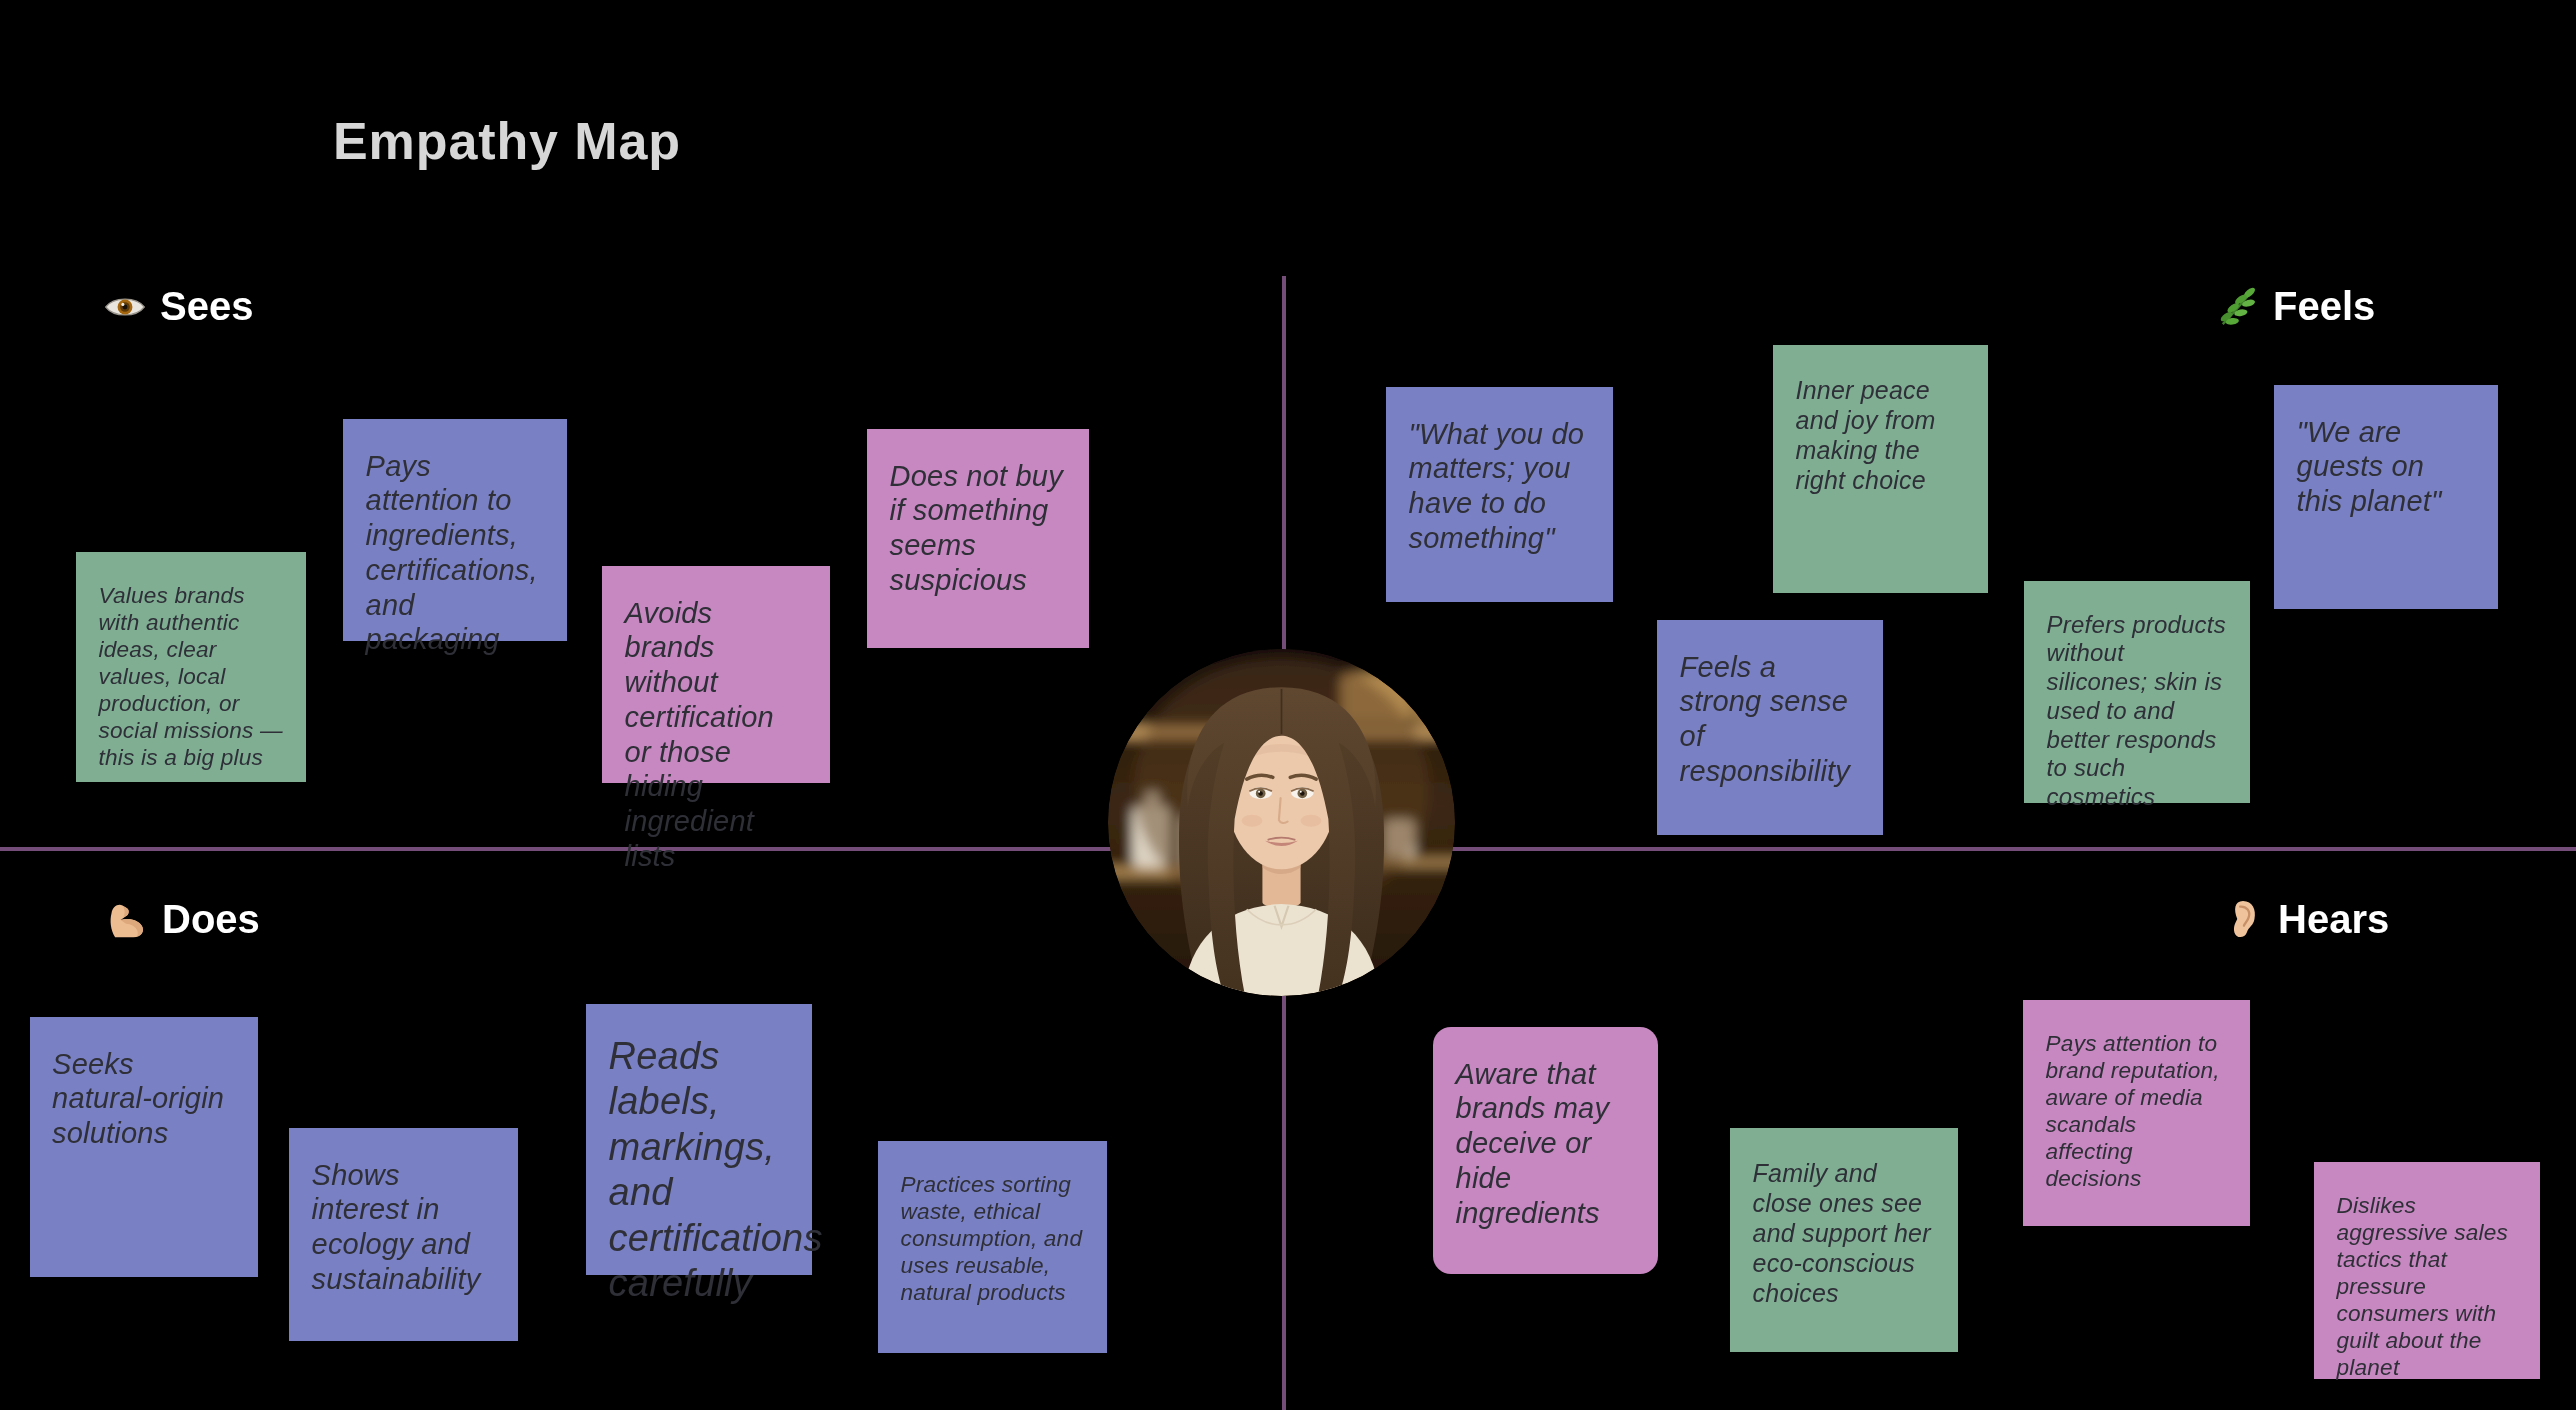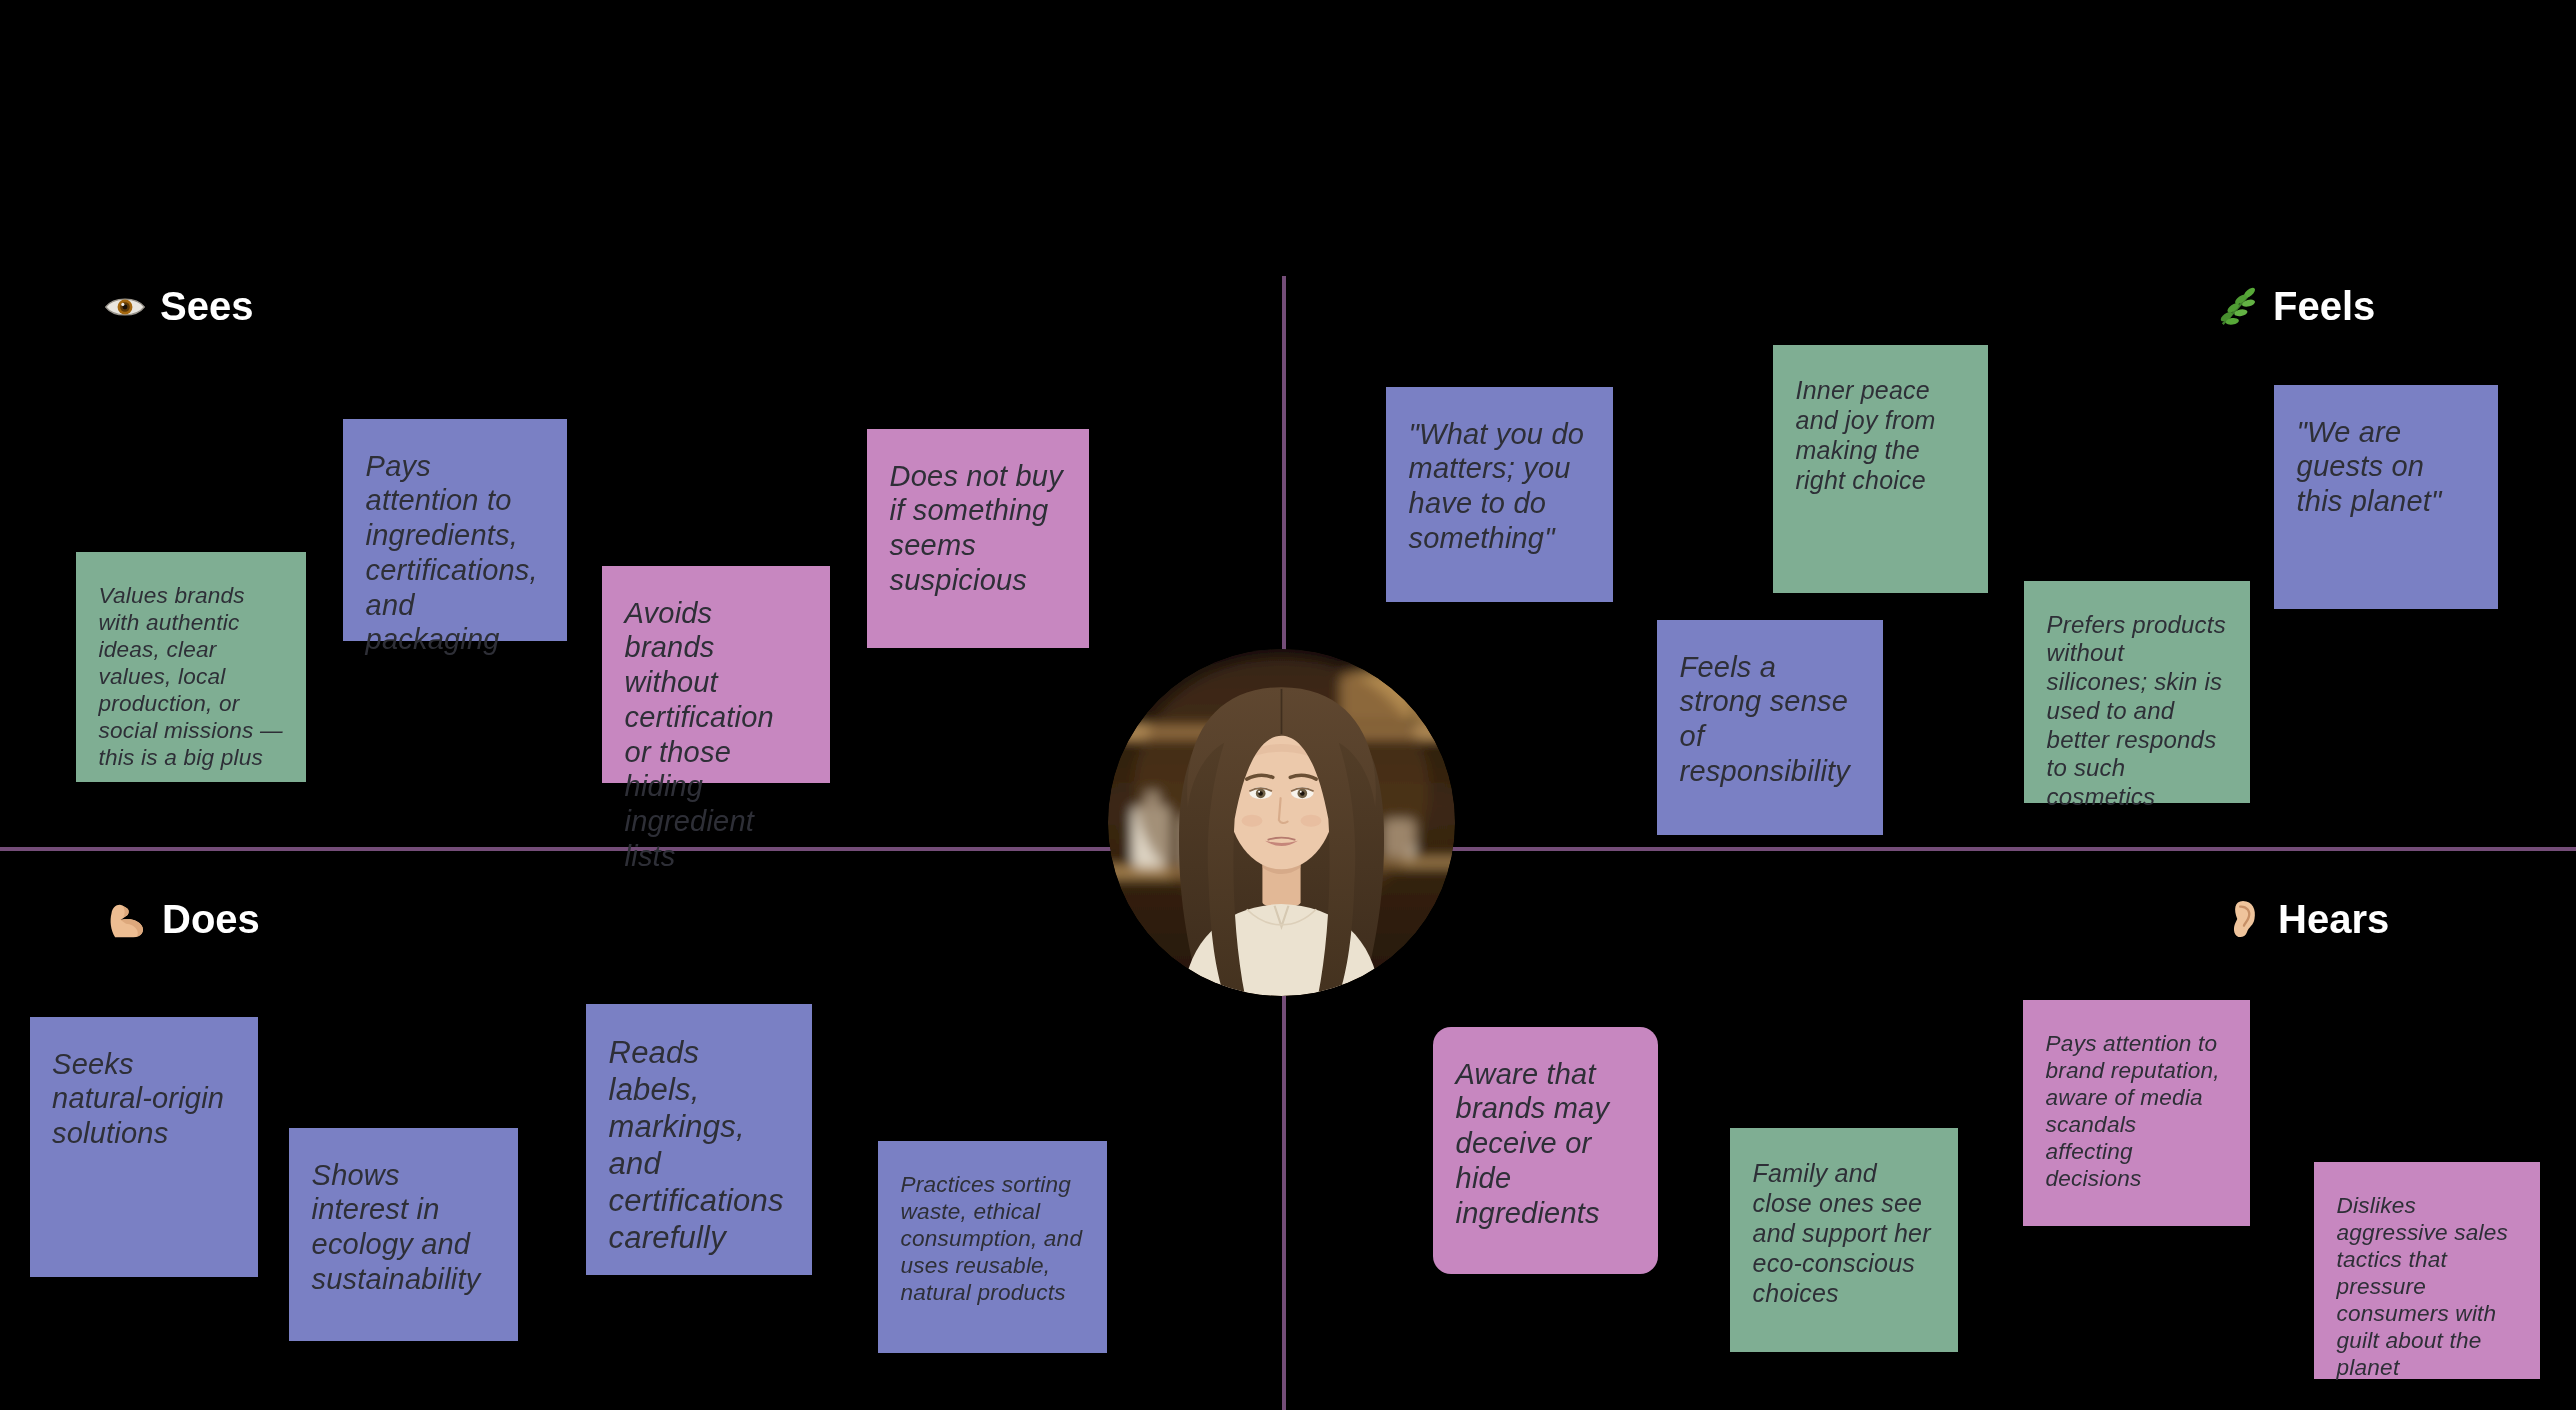--- a/index.html
+++ b/index.html
@@ -40,20 +40,21 @@
     position:absolute;left:1108px;top:649px;width:347px;height:347px;
     border-radius:50%;overflow:hidden;z-index:3;
   }
   .photo svg{display:block;width:347px;height:347px;}
 </style>
 </head>
 <body>
 
 <div id="canvas">
 
+  <div class="board-title">Empathy Map</div>
 
   <div class="divider v"></div>
   <div class="divider h"></div>
 
   <div class="qh qh-sees">
     <span class="qicon">
       <svg viewBox="0 0 48 32">
         <path d="M2,16 C11,4 37,4 46,16 C37,28 11,28 2,16 Z" fill="#e9e6e0" stroke="#9a958d" stroke-width="1.5"></path>
         <circle cx="24" cy="16" r="8.5" fill="#a4670f"></circle>
         <circle cx="24" cy="16" r="5.5" fill="#5e3a07"></circle>
@@ -128,21 +129,21 @@
       </div>
       <div class="note" style="left: 2024px; top: 581px; width: 226px; height: 222px; font-size: 24px; background: rgb(127, 174, 147);">
         <div>Prefers products without silicones; skin is used to and better responds to such cosmetics</div>
       </div>
       <div class="note" style="left: 29.5px; top: 1017px; width: 228px; height: 260px; font-size: 29px; background: rgb(122, 128, 196);">
         <div>Seeks natural-origin solutions</div>
       </div>
       <div class="note" style="left: 289px; top: 1128px; width: 229px; height: 213px; font-size: 29px; background: rgb(122, 128, 196);">
         <div>Shows interest in ecology and sustainability</div>
       </div>
-      <div class="note" style="left: 586px; top: 1004px; width: 226px; height: 271px; font-size: 31px; background: rgb(122, 128, 196);">
+      <div class="note" style="left: 586px; top: 1004px; width: 226px; height: 271px; font-size: 38px; background: rgb(122, 128, 196);">
         <div>Reads labels, markings, and certifications carefully</div>
       </div>
       <div class="note" style="left: 878px; top: 1141px; width: 229px; height: 212px; font-size: 22.6px; background: rgb(122, 128, 196);">
         <div>Practices sorting waste, ethical consumption, and uses reusable, natural products</div>
       </div>
       <div class="note" style="left: 1433px; top: 1027px; width: 225px; height: 247px; font-size: 29px; background: rgb(199, 135, 192); border-radius: 18px;">
         <div>Aware that brands may deceive or hide ingredients</div>
       </div>
       <div class="note" style="left: 1730px; top: 1128px; width: 228px; height: 224px; font-size: 25px; background: rgb(127, 174, 147);">
         <div>Family and close ones see and support her eco-conscious choices</div>

